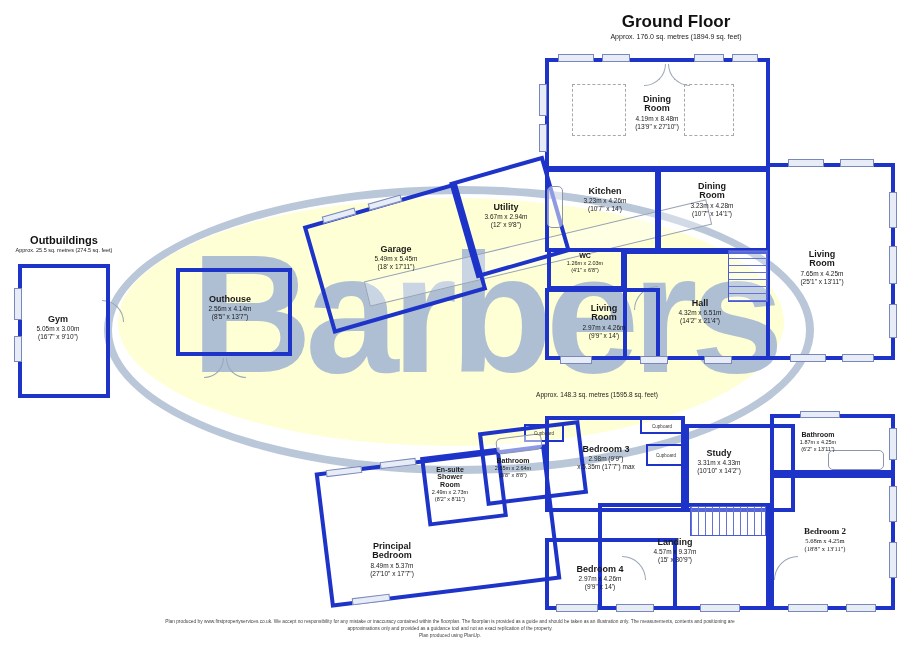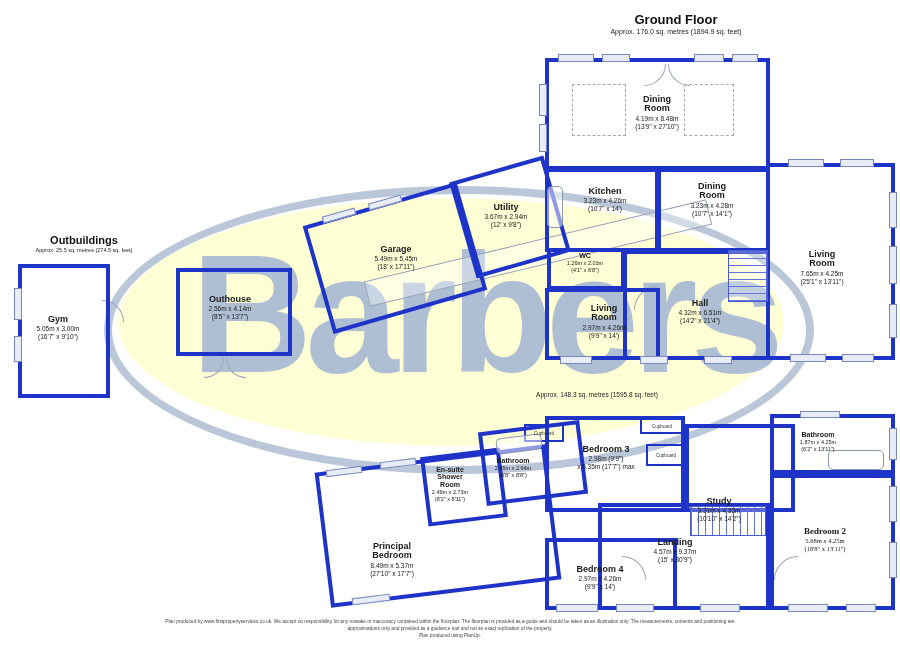--- a/index.html
+++ b/index.html
@@ -32,26 +32,26 @@
   .dashedbox{position:absolute;border:1px dashed #a8a8a8;box-sizing:border-box;z-index:4;}
   .pathstrip{position:absolute;border:1px solid #98a2b4;box-sizing:border-box;z-index:4;background:rgba(255,255,255,.35);}
   .fixture{position:absolute;border:1px solid #8a96ac;border-radius:5px;box-sizing:border-box;z-index:5;background:rgba(255,255,255,.5);}
   .cupboard{position:absolute;box-sizing:border-box;z-index:5;}
   .cuplabel{position:absolute;transform:translate(-50%,-50%);font-size:4.5px;color:#333;z-index:7;white-space:nowrap;}
   
   .heading{position:absolute;text-align:center;z-index:8;color:#111;}
   .heading .h-title{font-weight:bold;}
   .heading .h-area{color:#222;}
   #gf-heading{left:526px;top:12px;width:300px;}
-  #gf-heading .h-title{font-size:13px;}
+  #gf-heading .h-title{font-size:17px;}
   #gf-heading .h-area{font-size:7px;margin-top:1px;}
   #ff-heading{left:447px;top:390px;width:300px;}
   #ff-heading .h-title{font-size:12px;}
   #ff-heading .h-area{font-size:6.5px;margin-top:1px;}
-  #ob-heading{left:20px;top:234px;width:128px;}
+  #ob-heading{left:0;top:234px;width:128px;}
   #ob-heading .h-title{font-size:11px;}
   #ob-heading .h-area{font-size:5.5px;margin-top:1px;}
   #footer{position:absolute;left:0;top:615px;width:900px;text-align:center;z-index:8;color:#111;}
   #total-area{font-weight:bold;font-size:10.5px;}
   .disclaimer{font-size:4.8px;color:#444;line-height:1.45;}
   #disclaimer-1{margin-top:4px;}
 </style>
 </head>
 <body>
 
@@ -142,21 +142,21 @@
       <div class="rlabel sm" style="left: 513px; top: 468px;">
         <div class="rname">Bathroom</div>
         <div class="rdims">2.65m x 2.64m<br>(8'8" x 8'8")</div>
       </div>
       <div class="room" style="left: 545px; top: 416px; width: 140px; height: 96px; border: 4px solid rgb(30, 51, 200);"></div>
       <div class="rlabel" style="left: 606px; top: 458px;">
         <div class="rname">Bedroom 3</div>
         <div class="rdims">2.98m (9'9")<br>x 5.35m (17'7") max</div>
       </div>
       <div class="room" style="left: 685px; top: 424px; width: 110px; height: 88px; border: 4px solid rgb(30, 51, 200);"></div>
-      <div class="rlabel" style="left: 719px; top: 462px; margin-top: 48px;">
+      <div class="rlabel" style="left: 719px; top: 462px;">
         <div class="rname">Study</div>
         <div class="rdims">3.31m x 4.33m<br>(10'10" x 14'2")</div>
       </div>
       <div class="room" style="left: 770px; top: 414px; width: 125px; height: 60px; border: 4px solid rgb(30, 51, 200);"></div>
       <div class="rlabel sm" style="left: 818px; top: 442px;">
         <div class="rname">Bathroom</div>
         <div class="rdims">1.87m x 4.25m<br>(6'2" x 13'11")</div>
       </div>
       <div class="room" style="left: 770px; top: 474px; width: 125px; height: 136px; border: 4px solid rgb(30, 51, 200);"></div>
       <div class="rlabel" style="left: 825px; top: 540px; font-family: Liberation Serif, serif;">

